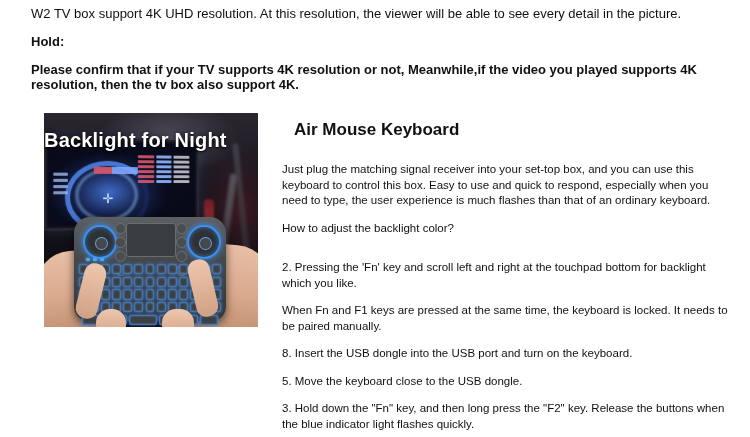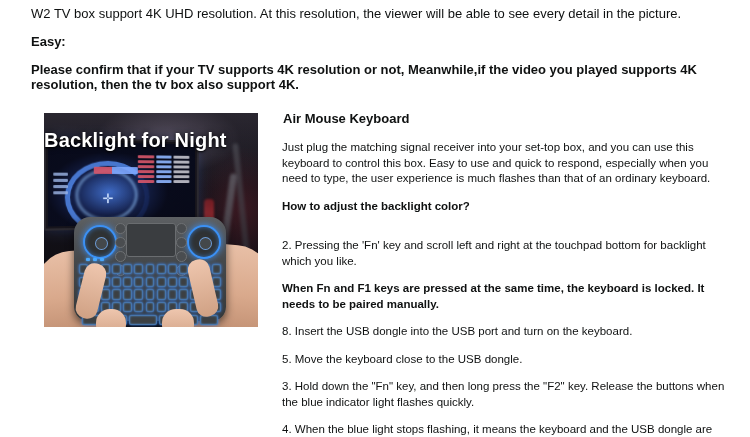--- a/index.html
+++ b/index.html
@@ -310,43 +310,43 @@
   .keyrow i.wide2 { width: 16px; }
 
   
   .txt-col {
     position: absolute;
     left: 282px;
     top: 0;
     width: 448px;
   }
   .txt-col h3 {
-    margin: 1px;
-    font-size: 13px;
+    margin: 12px;
+    font-size: 17px;
     font-weight: bold;
     line-height: 15px;
     color: #0f1111;
   }
   .txt-col p {
     margin: 0;
     font-size: 11.5px;
     line-height: 15.5px;
     color: #0f1111;
   }
-  .txt-col p.b { font-weight: bold; }
+  .txt-col p.b { font-weight: normal; }
   .sp { height: 13px; }
   .sp-sm { height: 12px; }
 </style>
 </head>
 <body>
 
 <div class="intro">
   <p>W2 TV box support 4K UHD resolution. At this resolution, the viewer will be able to see every detail in the picture.</p>
   <div class="gap"></div>
-  <p class="strong">Easy:</p>
+  <p class="strong">Hold:</p>
   <div class="gap"></div>
   <p class="strong">Please confirm that if your TV supports 4K resolution or not, Meanwhile,if the video you played supports 4K resolution, then the tv box also support 4K.</p>
 </div>
 
 <div class="content">
 
   <div class="img-col">
     <div class="product-photo">
       <div class="photo-bg"></div>
 

